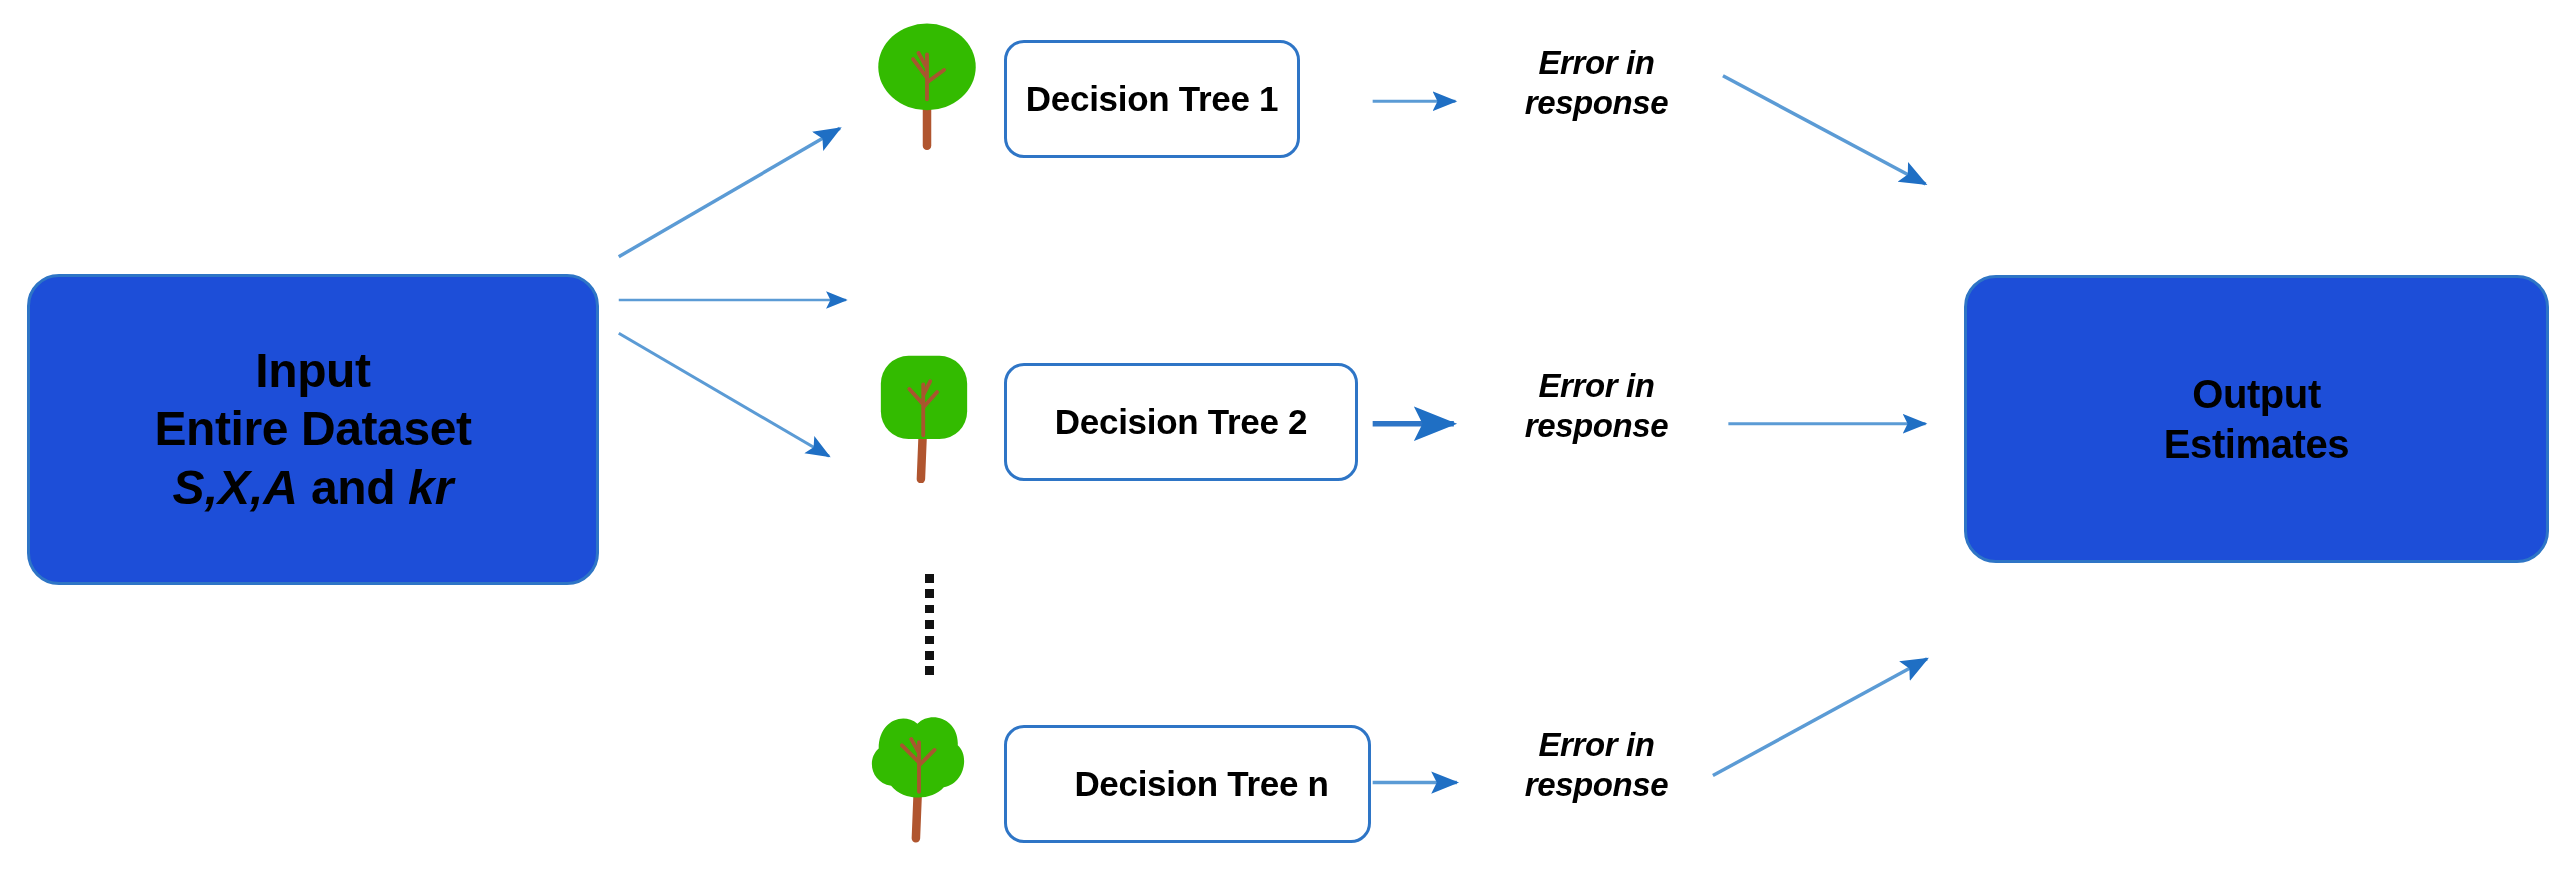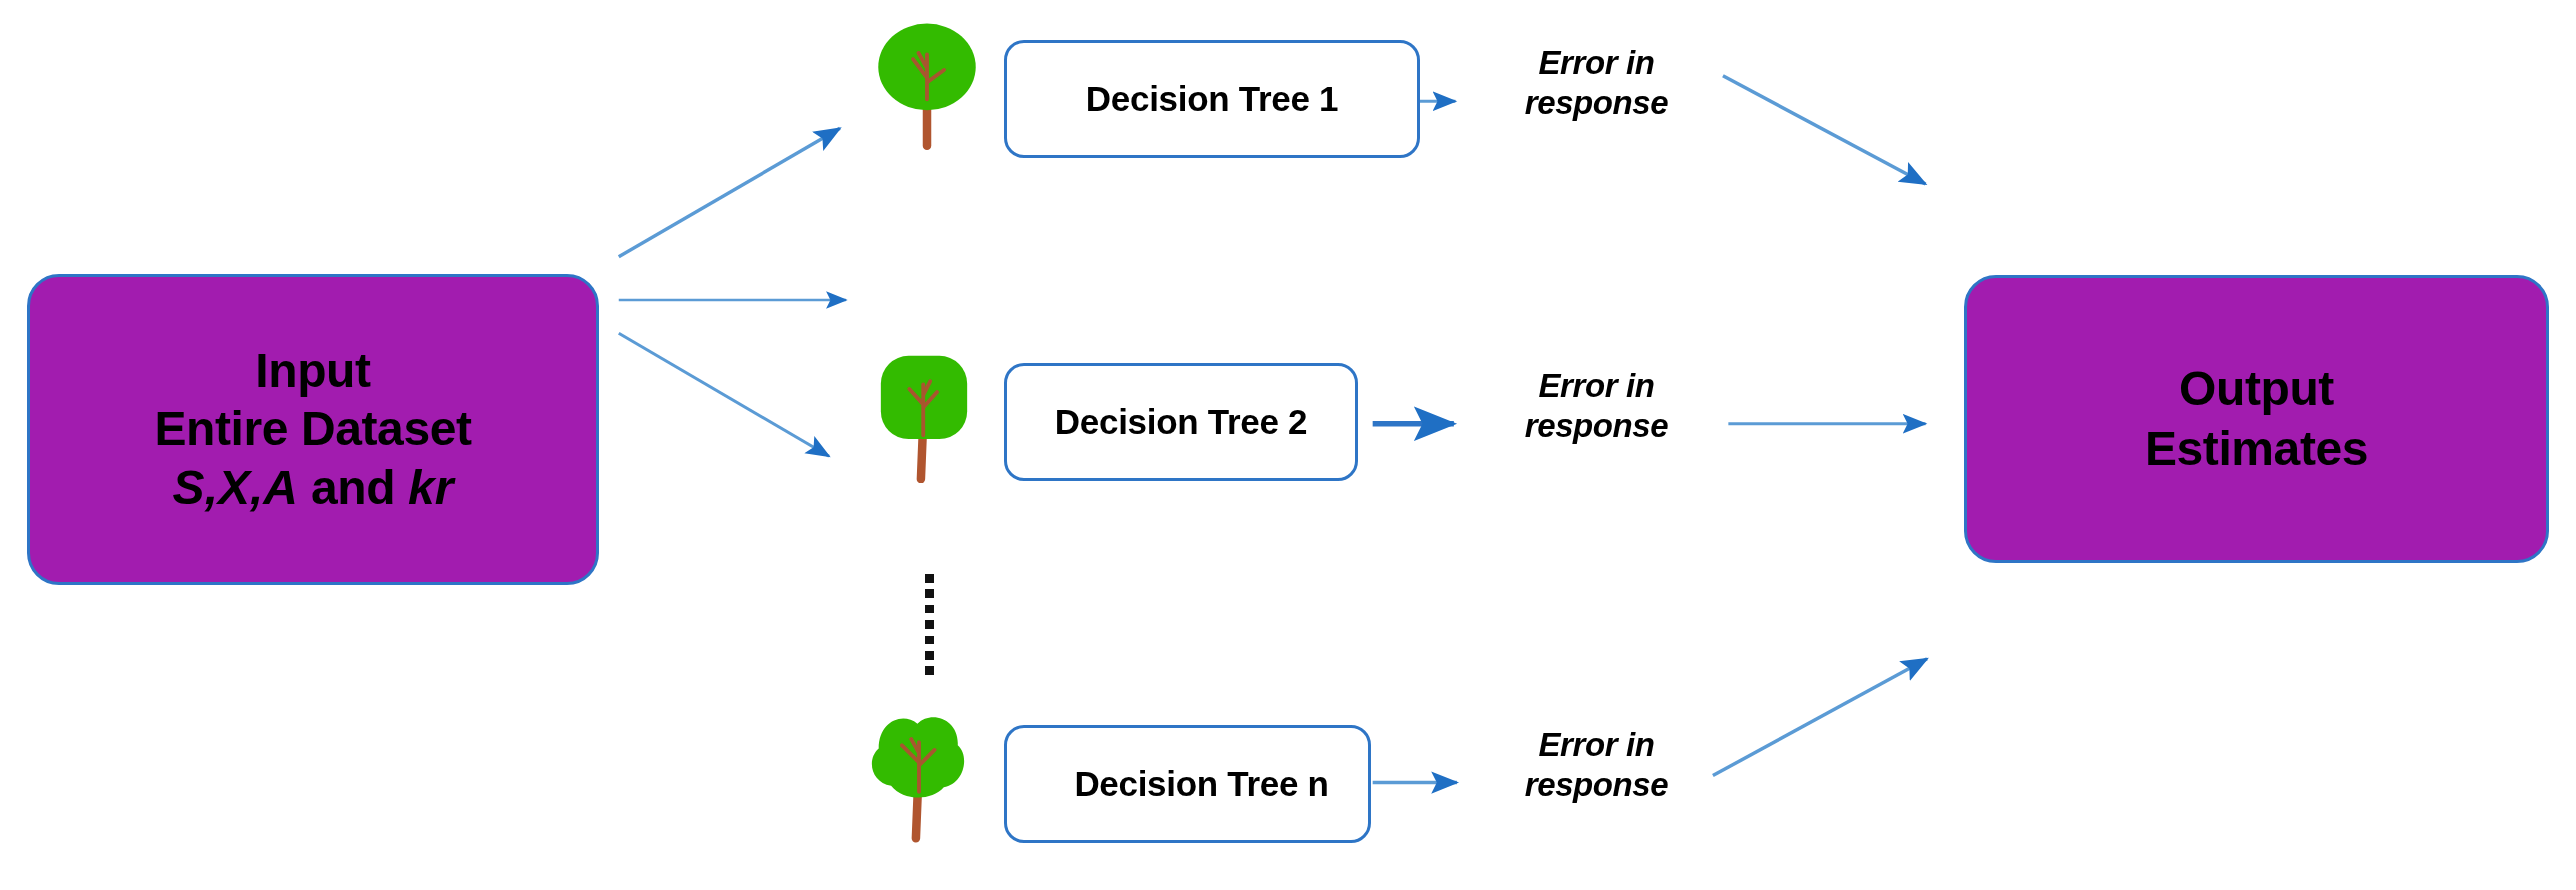--- a/index.html
+++ b/index.html
@@ -13,21 +13,21 @@
   #canvas {
     position: relative;
     width: 2576px;
     height: 890px;
     background: #ffffff;
     overflow: hidden;
   }
   .node-box {
     position: absolute;
     box-sizing: border-box;
-    background: #a21caf;
+    background: #1d4ed8;
     border: 3.9px solid #2e75c6;
     border-radius: 32px;
     display: flex;
     flex-direction: column;
     align-items: center;
     justify-content: center;
     text-align: right;
     color: #000000;
     font-weight: bold;
   }
@@ -38,21 +38,21 @@
     height: 311px;
     font-size: 48px;
     line-height: 1.22;
     letter-spacing: -0.4px;
   }
   #output-box {
     left: 1964px;
     top: 275px;
     width: 585px;
     height: 288px;
-    font-size: 48px;
+    font-size: 40px;
     line-height: 1.25;
     letter-spacing: -0.4px;
   }
   .math-italic {
     font-family: Liberation Sans, sans-serif;
     font-style: italic;
     font-weight: bold;
     letter-spacing: 0px;
   }
   .tree-box {
@@ -167,21 +167,21 @@
     </div>
   </div>
 
   <div class="tree-icon" style="left:869px; top:21.7px; width:116px; height:130px;">
     <svg viewBox="0 0 150 168" width="116" height="130" xmlns="http://www.w3.org/2000/svg">
       <path d="M75 60 L75 160" stroke="#b0552f" stroke-width="11" stroke-linecap="round" fill="none"></path>
       <ellipse cx="75" cy="58" rx="63" ry="56" fill="#33bb00"></ellipse>
       <path d="M75 100 L75 42 M75 72 L57 48 M75 78 L97 62 M75 60 L64 40" stroke="#a8562f" stroke-width="5" fill="none" stroke-linecap="round"></path>
     </svg>
   </div>
-  <div class="tree-box" style="left:1004px; top:40px; width:416px; height:118px;">
+  <div class="tree-box" style="left:1004px; top:40px; width:296px; height:118px;">
     <span>Decision Tree 1</span>
   </div>
   <div class="error-label" style="left:1465px; top:43px; width:263px;">
     <div>Error in</div>
     <div>response</div>
   </div>
 
   <div class="tree-icon" style="left:869px; top:352px; width:110px; height:131px;">
     <svg viewBox="0 0 142 170" width="110" height="131" xmlns="http://www.w3.org/2000/svg">
       <path d="M71 65 L67 165" stroke="#b0552f" stroke-width="11" stroke-linecap="round" fill="none"></path>

